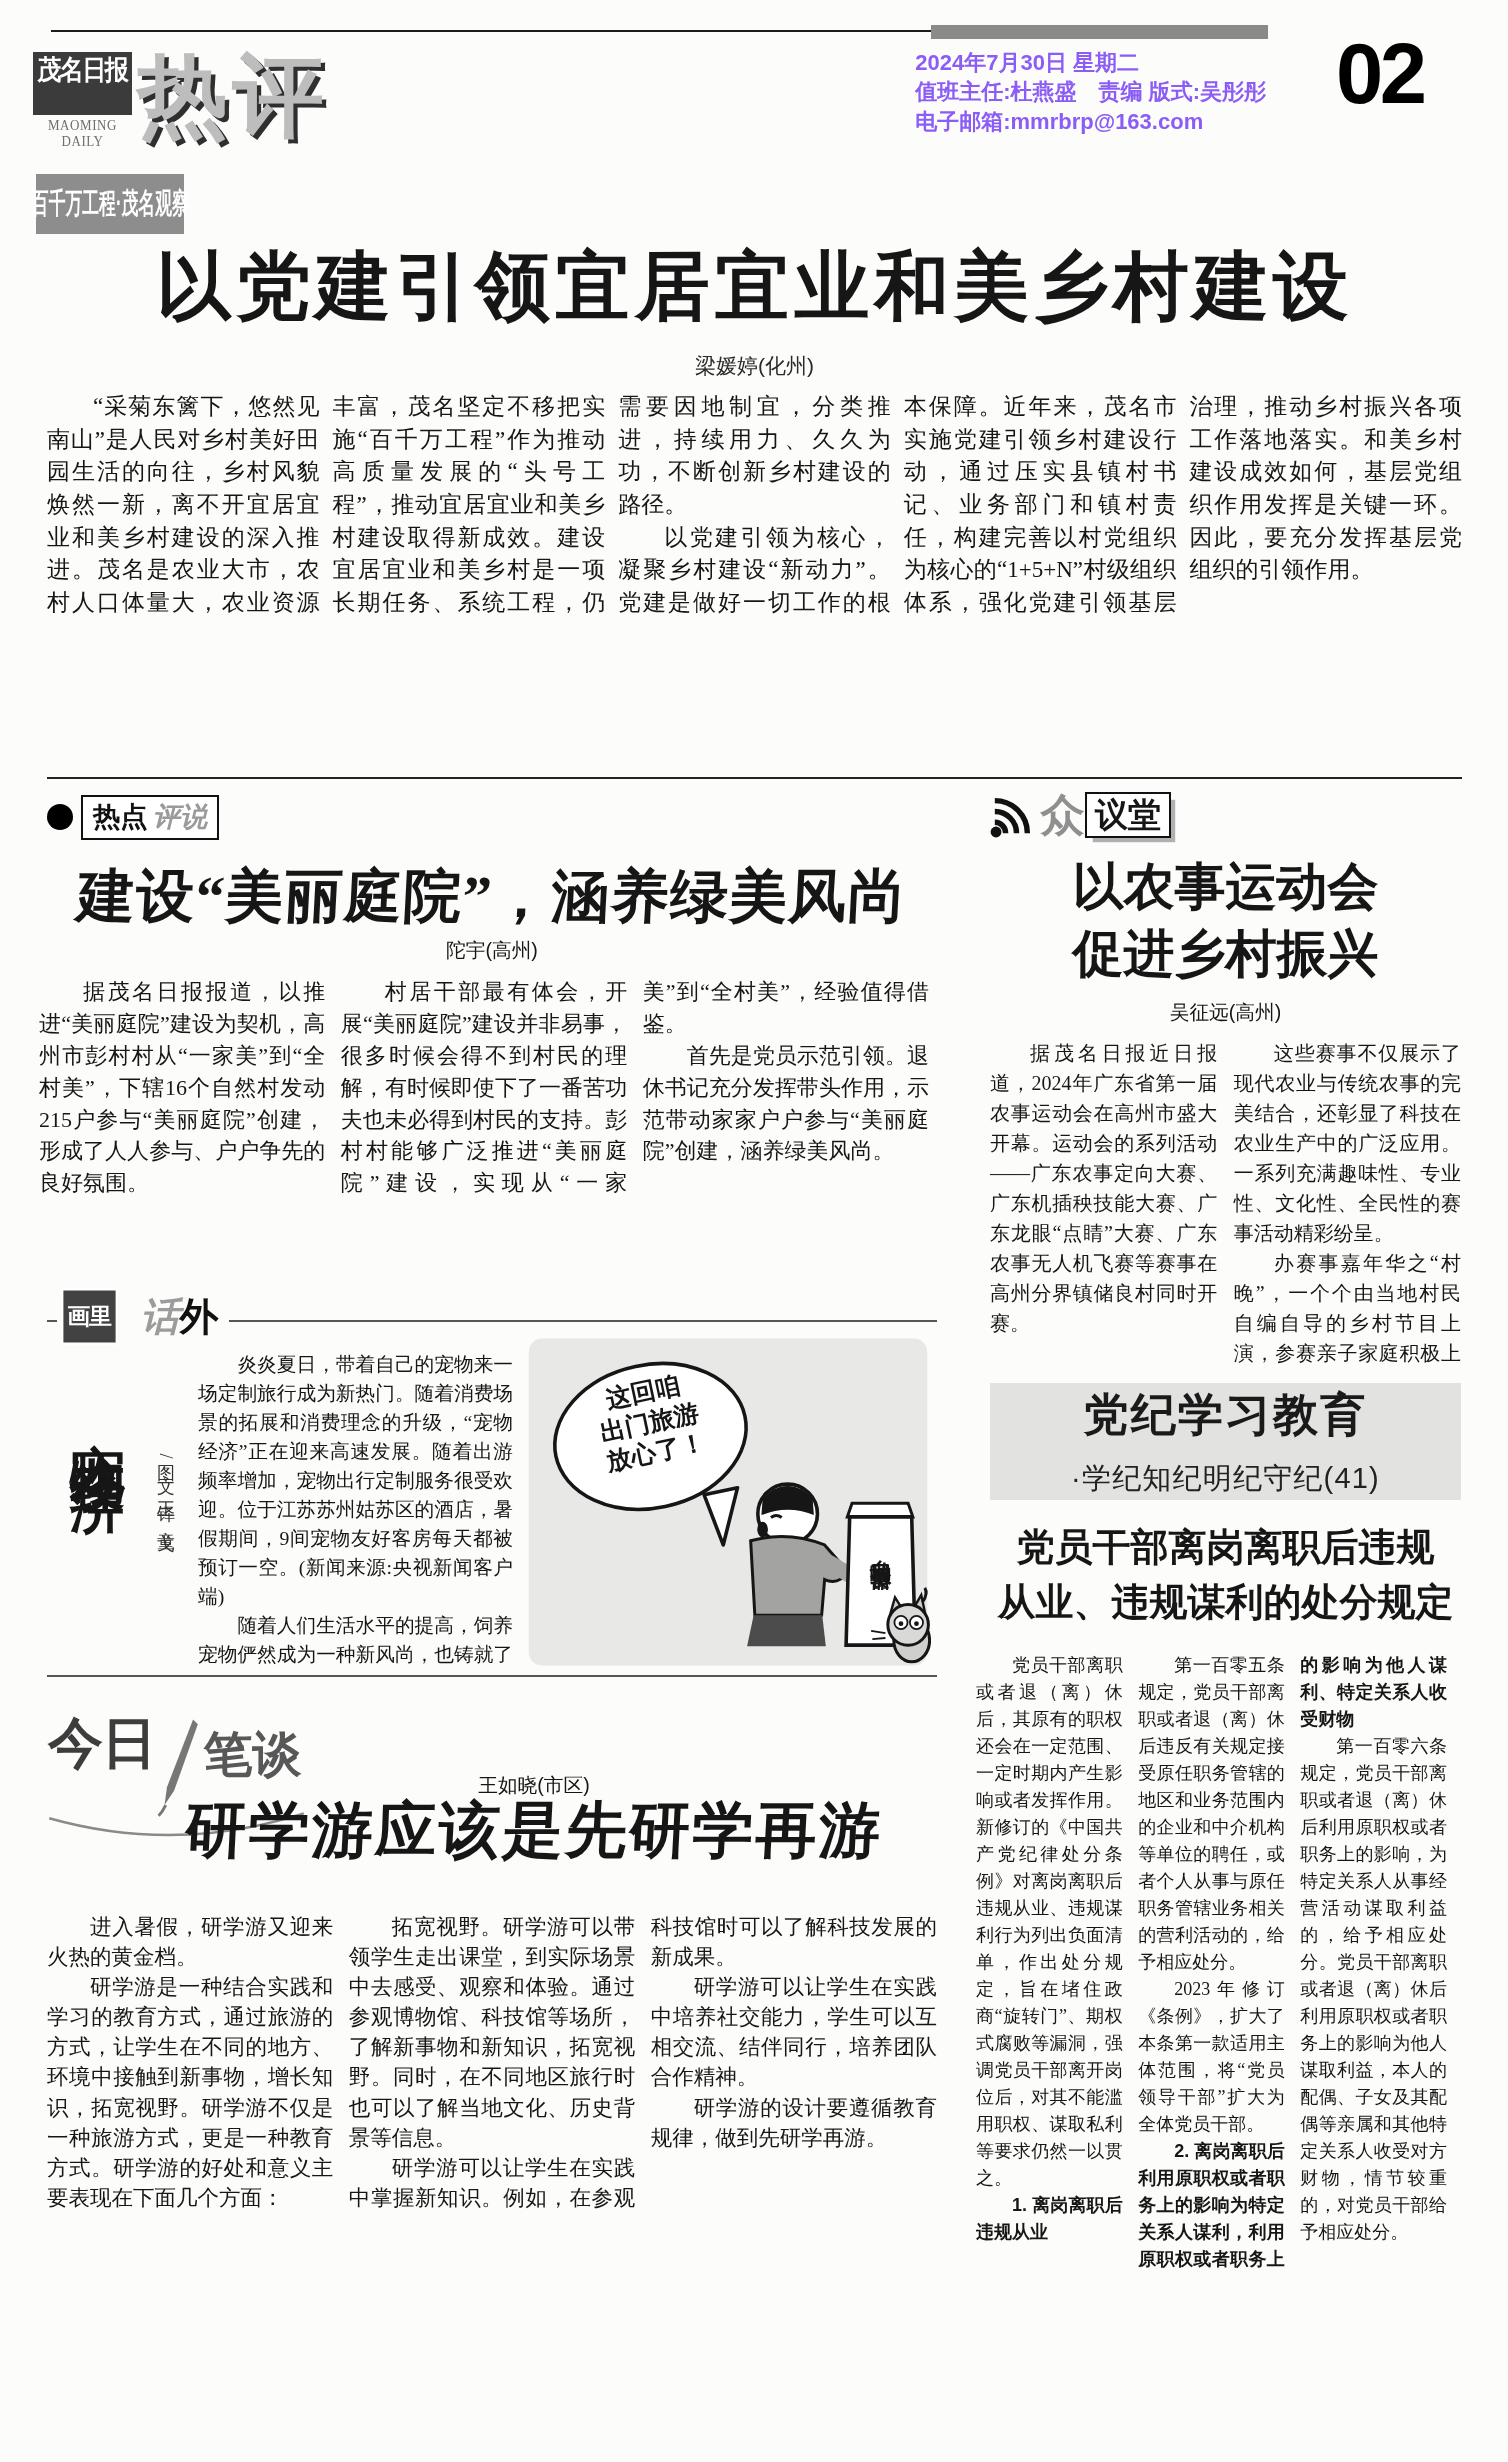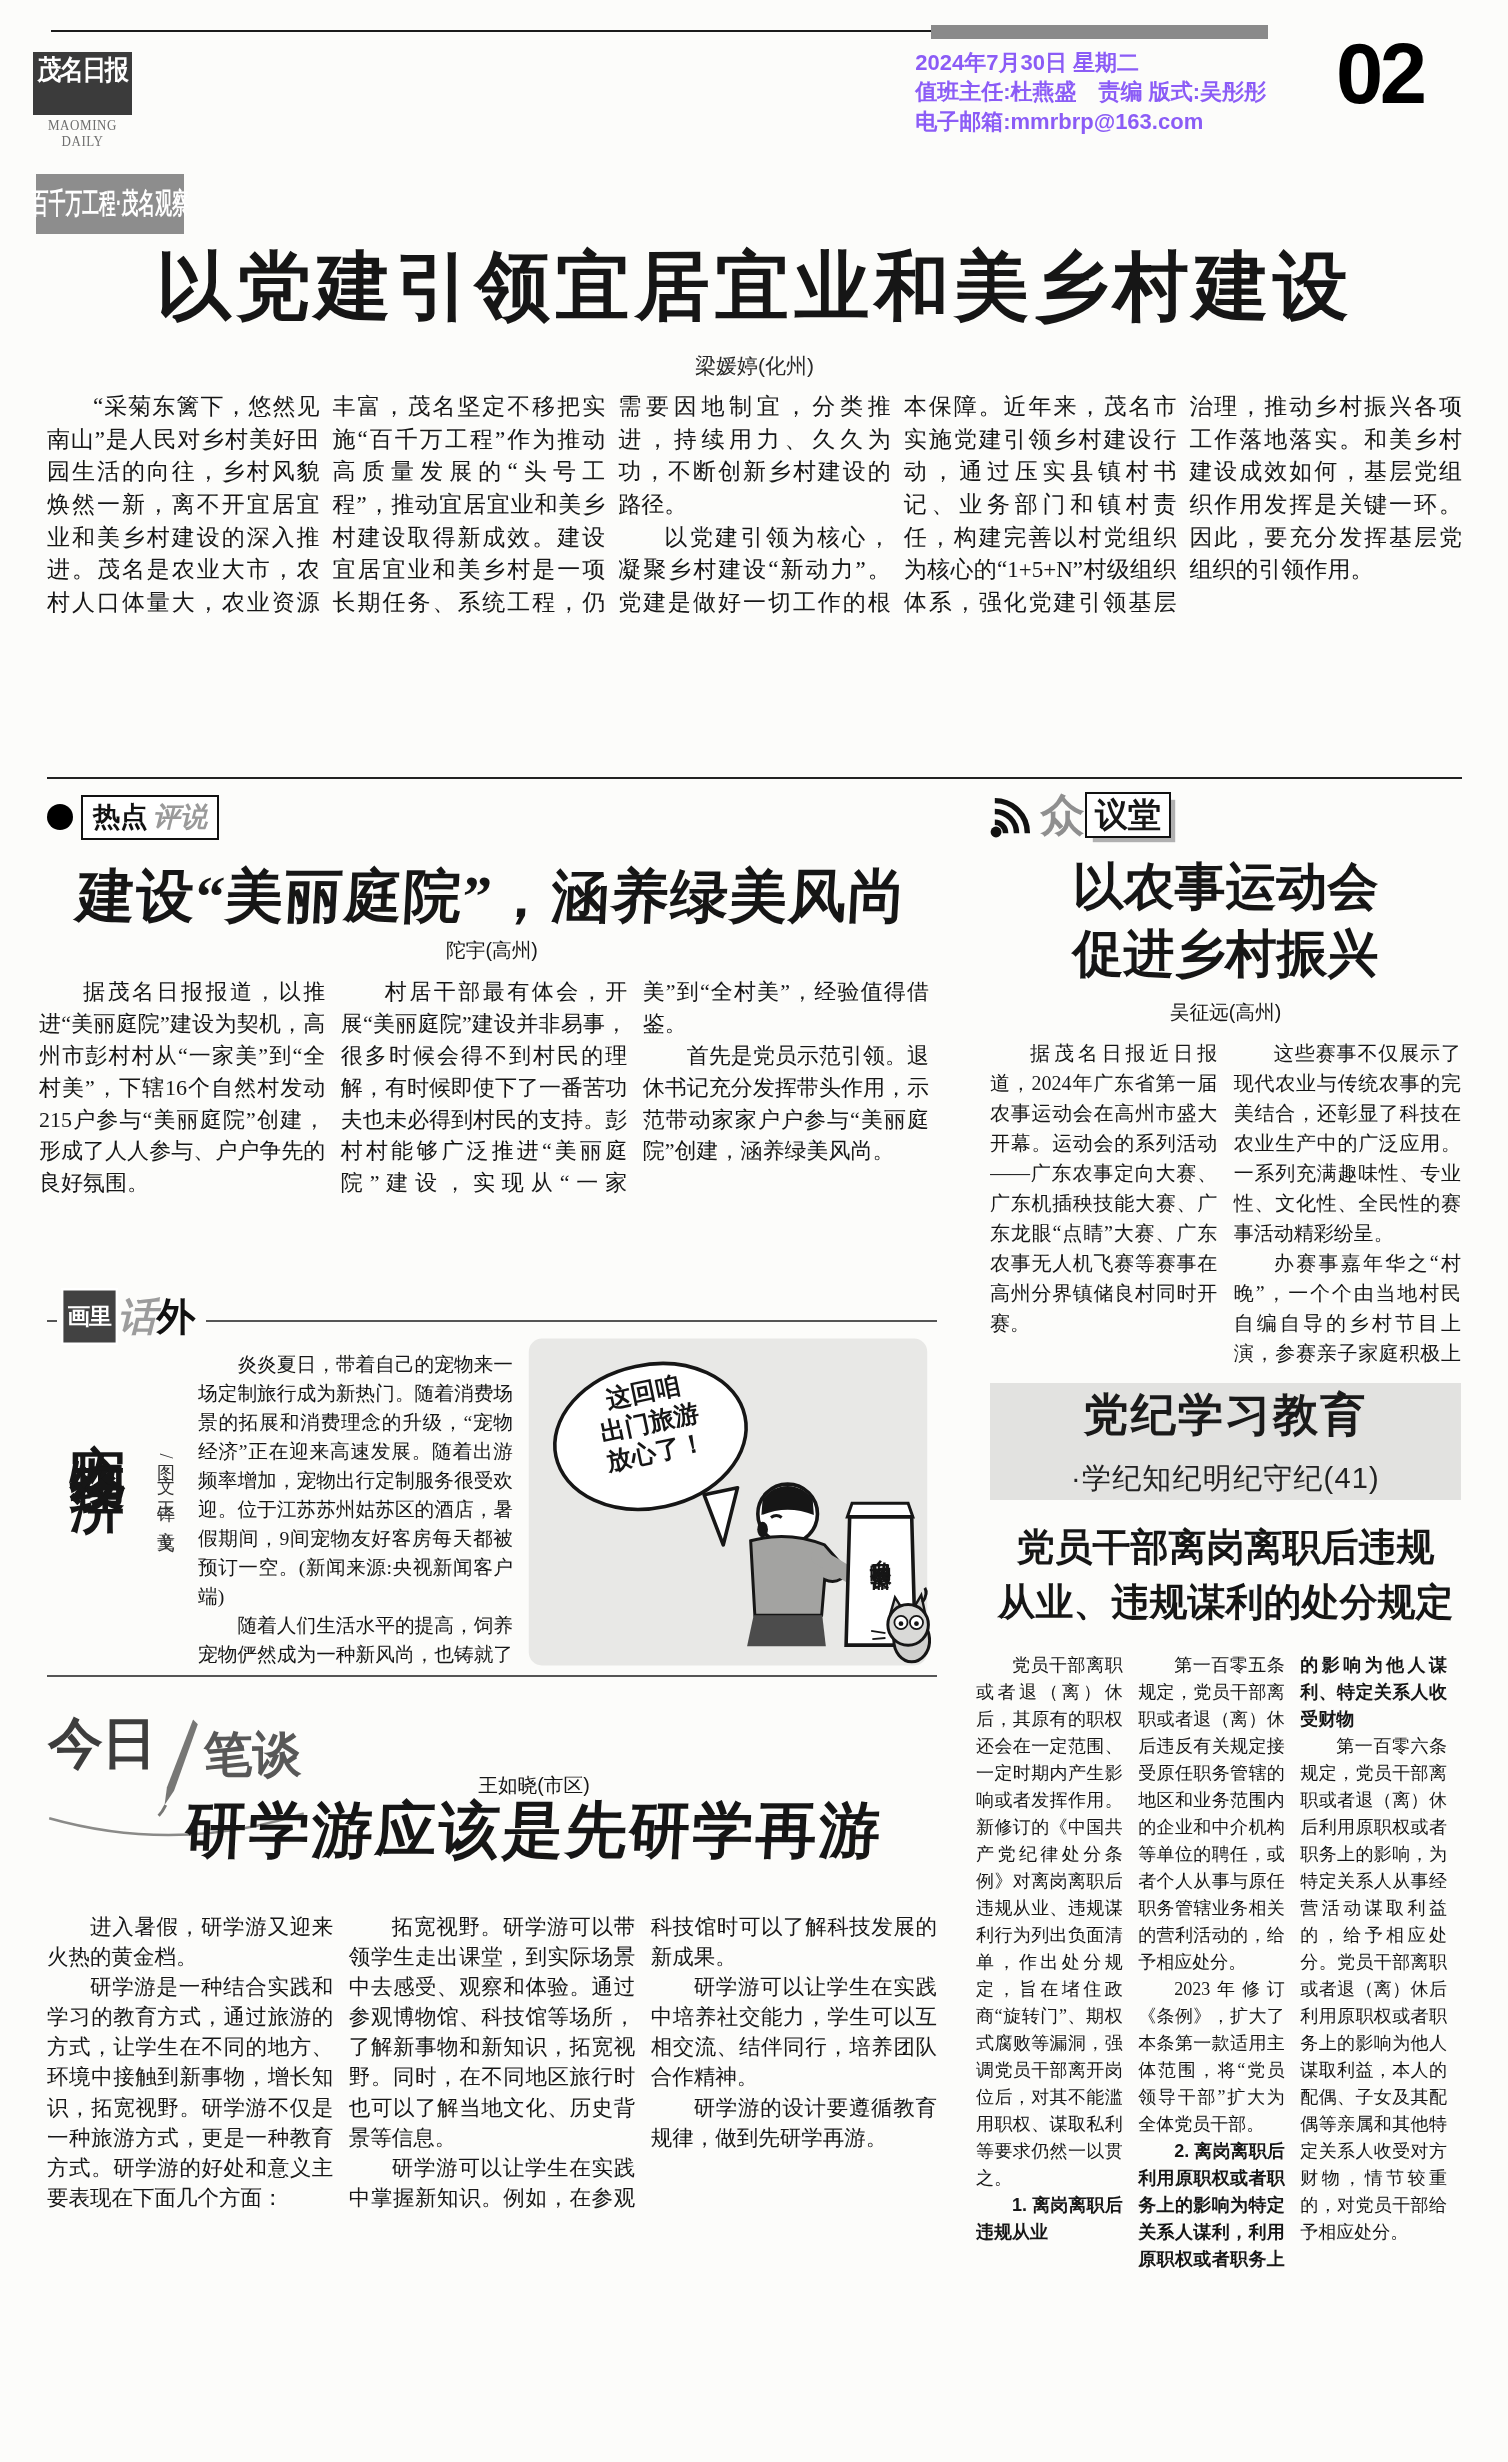--- a/index.html
+++ b/index.html
@@ -57,21 +57,21 @@
   .fm-headline{left:990px;top:854px;width:471px;text-align:center;font-size:51px;font-weight:bold;
     line-height:1.32;margin:0;}
   .fm-byline{left:990px;top:999px;width:471px;text-align:center;font-size:19.7px;
     font-family:"Liberation Sans",sans-serif;}
   .fm-body{left:990px;top:1038px;width:471px;height:334px;column-count:2;column-gap:16.7px;
     font-size:20px;line-height:1.5;text-align:justify;overflow:hidden;}
 
   
   .ct-rule-top{left:47px;top:1320px;width:890px;height:1.8px;background:#555;}
   .ct-rule-bottom{left:47px;top:1675px;width:890px;height:1.8px;background:#555;}
-  .ct-logo{left:57px;top:1288px;display:flex;align-items:center;gap:0;background:#fcfcfa;
+  .ct-logo{left:57px;top:1288px;display:flex;align-items:center;gap:23px;background:#fcfcfa;
     padding:0 10.7px 0 3.6px;}
   .ct-stamp{width:57px;height:57px;background:#424242;display:flex;align-items:center;justify-content:center;
     box-shadow:inset 0 0 0 2.4px #fff,inset 0 0 0 4.8px #424242;}
   .ct-stamp span{color:#fff;font-size:23px;font-weight:bold;letter-spacing:-1.2px;}
   .ct-huawai{font-size:39px;font-weight:bold;line-height:1;}
   .ct-huawai .g{color:#9c9c9c;font-style:italic;}
   .ct-huawai .k{color:#111;font-family:"Liberation Sans",sans-serif;}
   .ct-title{left:60px;top:1399px;writing-mode:vertical-rl;font-size:55px;font-weight:bold;
     letter-spacing:10.7px;height:274px;}
   .ct-credit{left:154px;top:1450px;writing-mode:vertical-rl;font-size:18px;color:#333;
@@ -114,20 +114,21 @@
 <body>
 
 <div class="page">
 
   <div class="abs rule-top"></div>
   <div class="abs gray-bar"></div>
   <div class="abs masthead-box">
     <span>茂名日报</span>
   </div>
   <div class="abs masthead-en">MAOMING DAILY</div>
+  <div class="abs edition-title">热评</div>
   <div class="abs pubinfo">
     <div>2024年7月30日 星期二</div>
     <div>值班主任:杜燕盛　责编 版式:吴彤彤</div>
     <div>电子邮箱:mmrbrp@163.com</div>
   </div>
   <div class="abs page-number">02</div>
 
   <div class="abs kicker">
     <span>百千万工程·茂名观察</span>
   </div>

